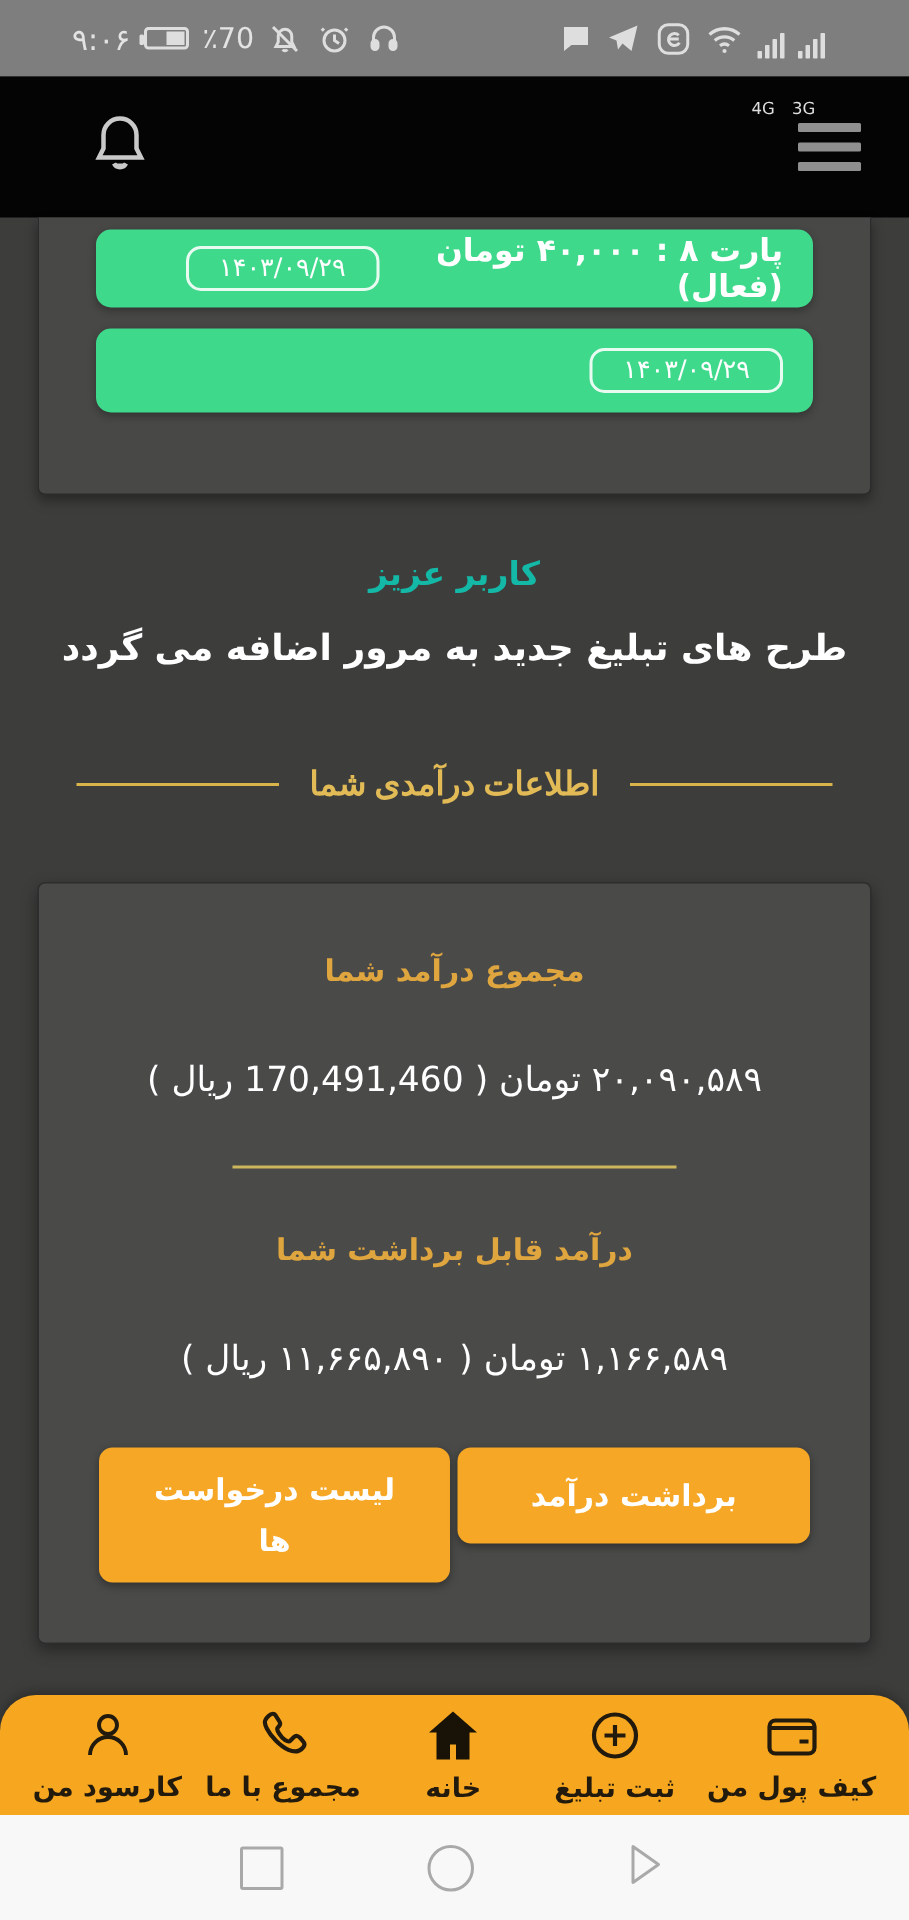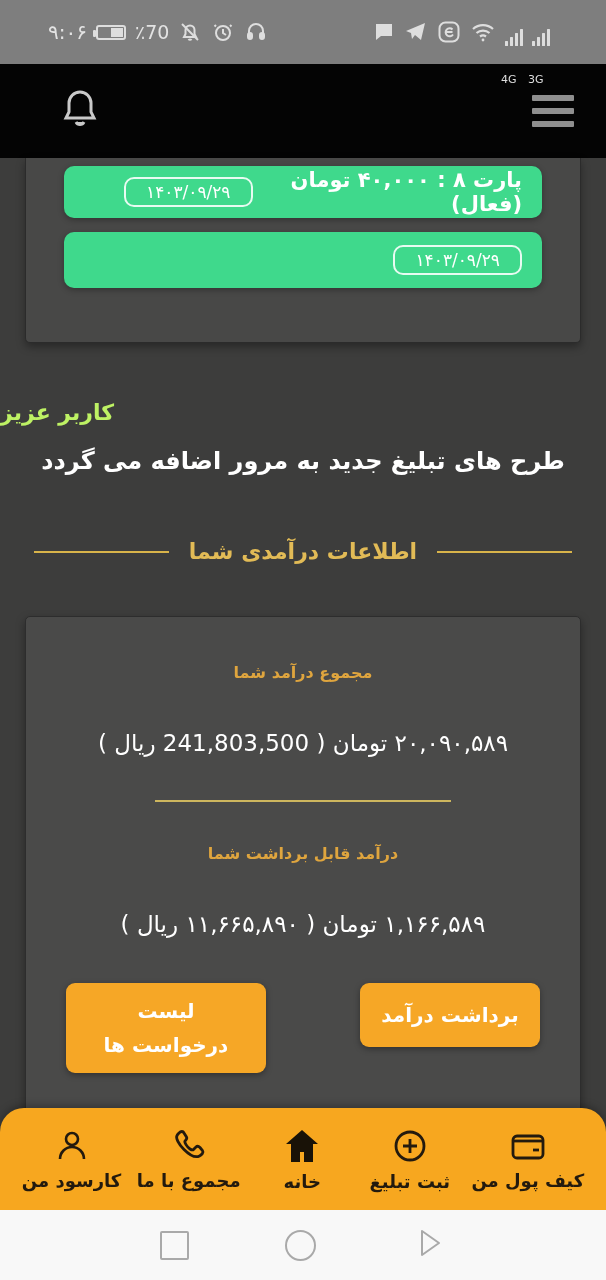--- a/index.html
+++ b/index.html
@@ -3,21 +3,21 @@
 <meta charset="utf-8">
 <style>
   * { margin:0; padding:0; box-sizing:border-box; }
   html,body { width:606px; height:1280px; }
   body {
     font-family:"DejaVu Sans","Liberation Sans",sans-serif;
     background:#3d3d3c; position:relative; overflow:hidden;
   }
   
   .status-bar {
-    height:64px; background:#7e7e7e; color:#e3e3e3;
+    height:51px; background:#7e7e7e; color:#e3e3e3;
     display:flex; align-items:center; justify-content:space-between;
     padding:0 56px 0 48px; font-size:19px;
   }
   .sb-group { display:flex; align-items:center; gap:9px; }
   .sb-time { font-size:20px; letter-spacing:1px; }
   .battery { width:30px; height:15px; border:2px solid #dedede; border-radius:3px; position:relative; display:inline-block; }
   .battery:before { content:""; position:absolute; left:-5px; top:3px; width:3px; height:7px; background:#dedede; border-radius:1px; }
   .battery .fill { position:absolute; right:1px; top:1px; bottom:1px; width:46%; background:#dedede; }
   .sb-icon svg { display:block; }
   .sig { display:flex; align-items:flex-end; gap:1px; position:relative; padding-top:10px; }
@@ -43,51 +43,51 @@
     display:flex; direction:rtl; align-items:center; justify-content:space-between;
     padding:0 20px 0 16px; box-shadow:0 2px 6px rgba(0,0,0,0.30); cursor:pointer;
   }
   .part-card:first-child { margin-top:0; height:52px; }
   .part-label { color:#fff; font-weight:bold; font-size:21px; }
   .part-date {
     border:2px solid rgba(255,255,255,0.88); color:#fff; border-radius:10px;
     padding:3px 20px; font-size:17px; white-space:nowrap;margin-left:44px;
   }
   
-  .notice-greeting { margin-top:57px; text-align:left; color:#bef264; font-weight:bold; font-size:22px; direction:rtl; }
+  .notice-greeting { margin-top:41px; text-align:center; color:#14b8a6; font-weight:bold; font-size:22px; direction:rtl; }
   .notice-message  { margin-top:22px; text-align:center; color:#fff; font-weight:bold; font-size:24px; direction:rtl; }
   
   .section-title-row {
-    margin-top:64px; display:flex; align-items:center; justify-content:center; gap:20px;
+    margin-top:64px; display:flex; align-items:center; justify-content:center; gap:20px;font-family:Liberation Serif, serif;
   }
   .section-title-row .rule { width:135px; height:2px; background:#d9b44a; }
   .section-title { color:#e2bb56; font-weight:bold; font-size:22px; direction:rtl; }
   
   .income-card {
     margin:52px 25px 0; background:#4a4a49; border:1px solid #2d2d2d; border-radius:5px;
     padding:46px 38px 40px; text-align:center; box-shadow:0 4px 10px rgba(0,0,0,0.38);
   }
-  .income-heading { color:#dfa53e; font-weight:bold; font-size:16px; direction:rtl; }
+  .income-heading { color:#dfa53e; font-weight:bold; font-size:20px; direction:rtl; }
   .income-value   { color:#fff; font-size:23px; margin-top:48px; direction:rtl; }
   .income-divider { margin:44px auto 0; width:62%; border-top:2px solid #cdb65e; }
   .income-heading.second { margin-top:42px; }
   .buttons-row {
     margin-top:46px; display:flex; justify-content:space-between; align-items:flex-start;
     padding:0 2px;
   }
   .btn {
     background:#f6a726; border:none; border-radius:9px; color:#fff; font-weight:bold;
     font-size:20px; font-family:inherit; cursor:pointer; direction:rtl;
     box-shadow:0 2px 6px rgba(0,0,0,0.35); line-height:1.7;
   }
-  .btn-requests { width:200px; min-height:90px; padding:10px 28px; }
-  .btn-withdraw { width:180px; padding:15px 14px; }
+  .btn-requests { width:234px; min-height:90px; padding:10px 28px; }
+  .btn-withdraw { width:235px; padding:15px 14px; }
   
   .bottom-nav {
-    position:absolute; left:0; right:0; bottom:70px; height:102px;
+    position:absolute; left:0; right:0; bottom:70px; height:80px;
     background:#f7a71f; border-radius:24px 24px 0 0;
     display:flex; justify-content:space-around; align-items:center; padding:0 14px;
     box-shadow:0 -2px 8px rgba(0,0,0,0.30);
   }
   .nav-item { display:flex; flex-direction:column; align-items:center; gap:6px; cursor:pointer; min-width:92px; }
   .nav-item .label { color:#231a0e; font-weight:bold; font-size:18px; direction:rtl; white-space:nowrap; }
   .nav-item svg { display:block; }
   
   .android-nav {
     position:absolute; left:0; right:0; bottom:0; height:70px; background:#f8f8f8;
@@ -204,21 +204,21 @@
 <div class="notice-message">طرح های تبلیغ جدید به مرور اضافه می گردد</div>
 
 <div class="section-title-row">
   <span class="rule"></span>
   <span class="section-title">اطلاعات درآمدی شما</span>
   <span class="rule"></span>
 </div>
 
 <div class="income-card">
   <div class="income-heading">مجموع درآمد شما</div>
-  <div class="income-value">۲۰,۰۹۰,۵۸۹ تومان ( 241,803,500 ریال )</div>
+  <div class="income-value">۲۰,۰۹۰,۵۸۹ تومان ( 170,491,460 ریال )</div>
   <div class="income-divider"></div>
   <div class="income-heading second">درآمد قابل برداشت شما</div>
   <div class="income-value">۱,۱۶۶,۵۸۹ تومان ( ۱۱,۶۶۵,۸۹۰ ریال )</div>
   <div class="buttons-row">
     <button class="btn btn-requests">لیست درخواست ها</button>
     <button class="btn btn-withdraw">برداشت درآمد</button>
   </div>
 </div>
 
 <div class="bottom-nav">

